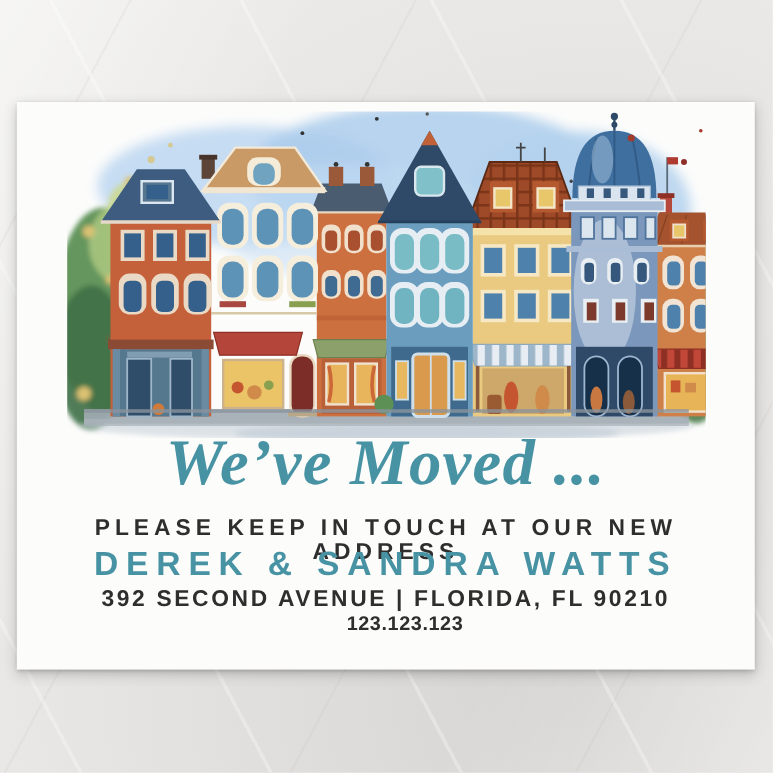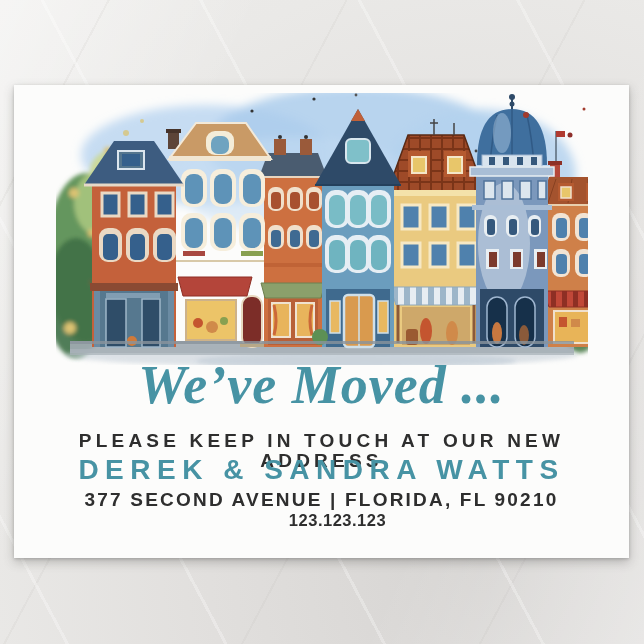--- a/index.html
+++ b/index.html
@@ -349,16 +349,16 @@
 
       <g>
         <rect x="14" y="248" width="504" height="3" fill="#8a949c" opacity="0.8"></rect>
         <rect x="14" y="256" width="504" height="6" fill="#aab3ba" opacity="0.75"></rect>
       </g>
     </svg>
 
     <div class="txt headline">We’ve Moved ...</div>
     <div class="txt subline">PLEASE KEEP IN TOUCH AT OUR NEW ADDRESS</div>
     <div class="txt names">DEREK &amp; SANDRA WATTS</div>
-    <div class="txt address">377 SECOND AVENUE | FLORIDA, FL 90210</div>
+    <div class="txt address">392 SECOND AVENUE | FLORIDA, FL 90210</div>
     <div class="txt phone">123.123.123</div>
   </div>
 </div>
 
 </body></html>

